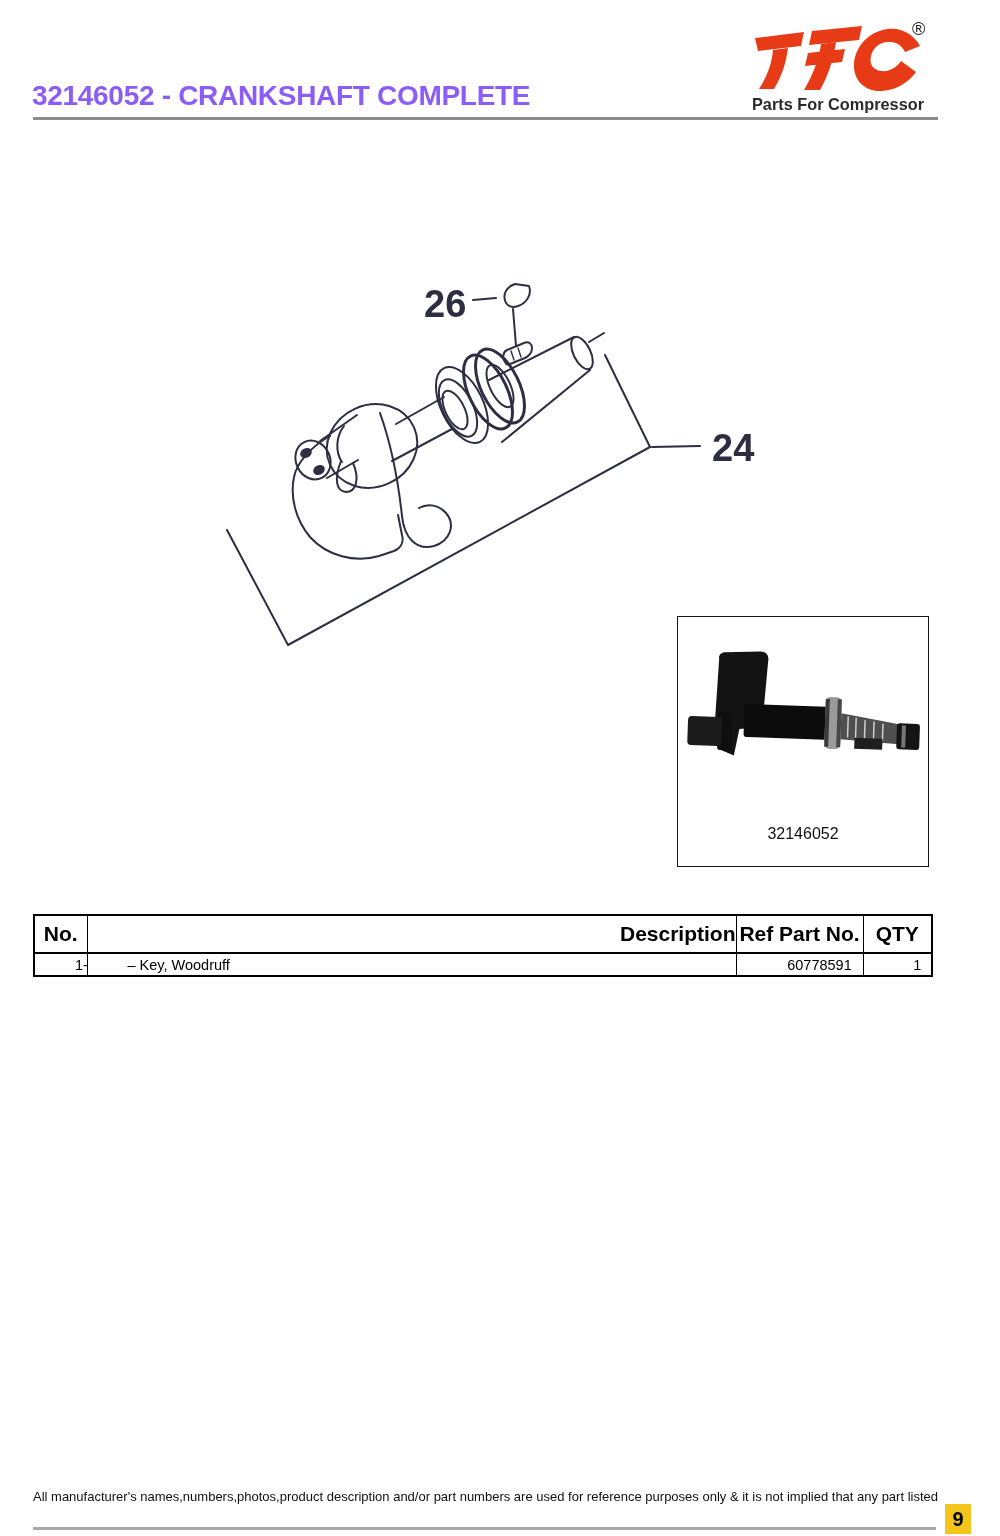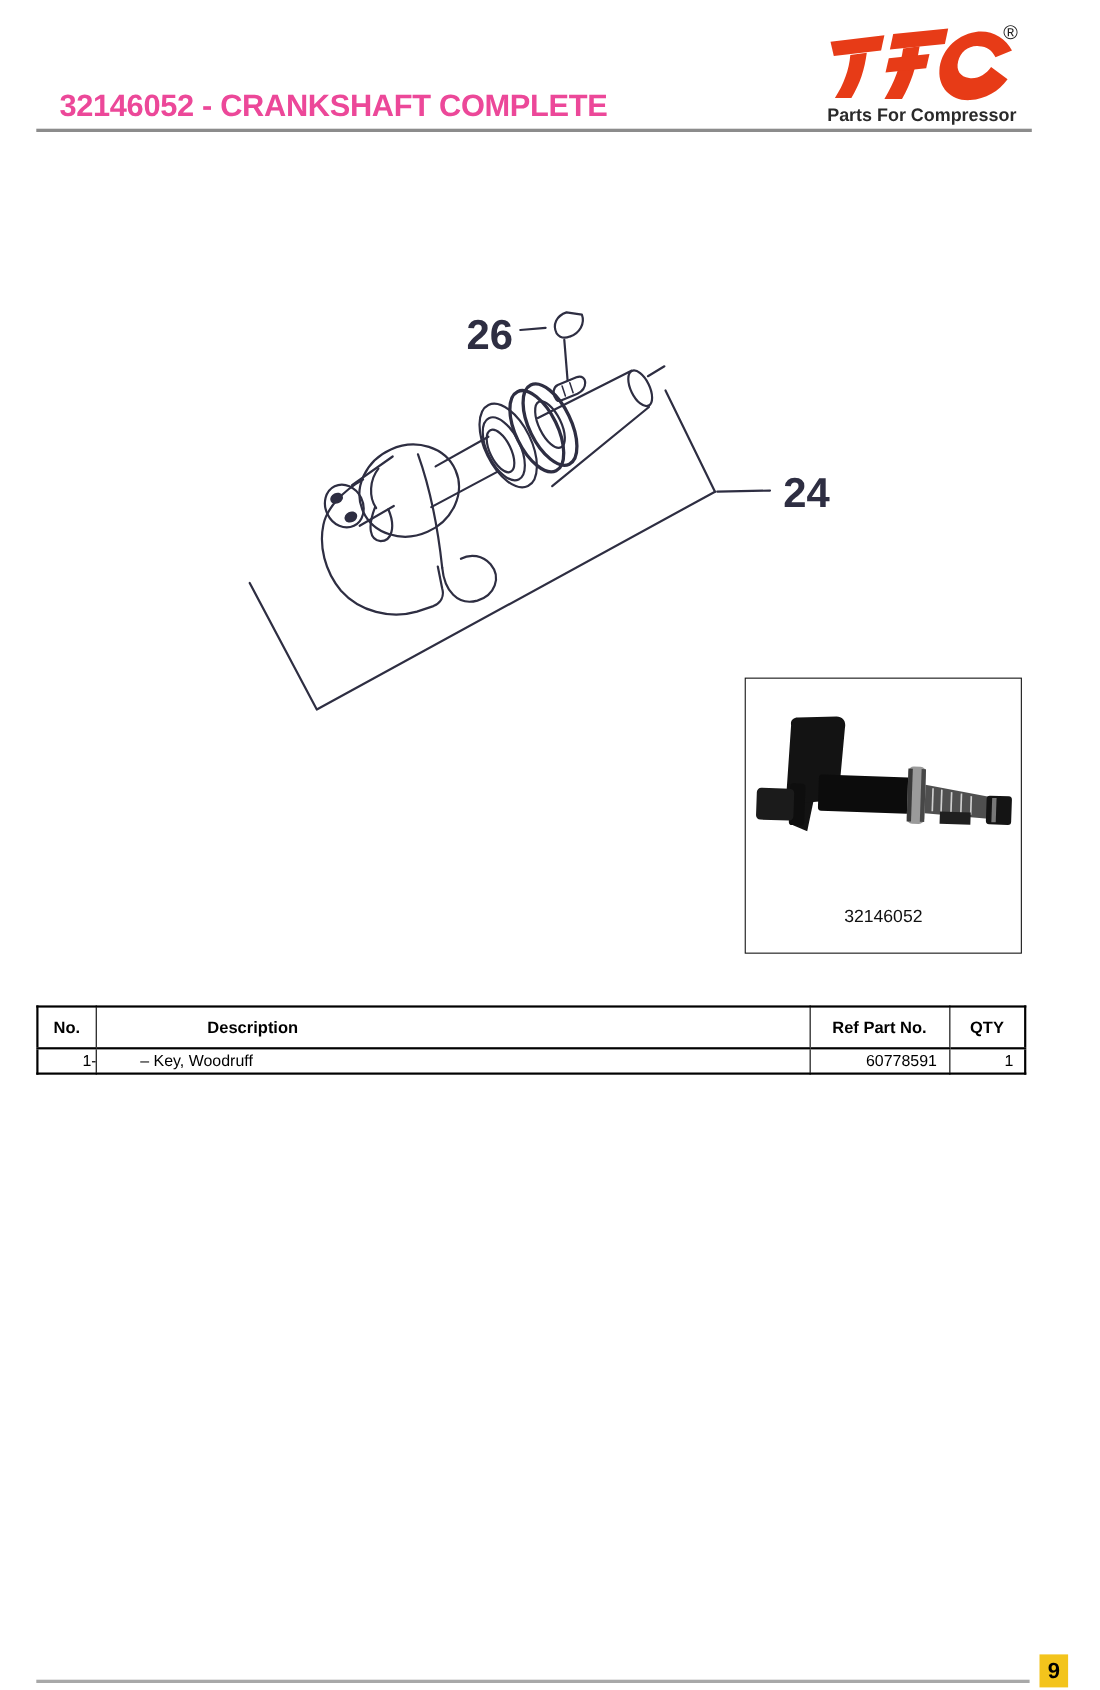--- a/index.html
+++ b/index.html
@@ -3,21 +3,21 @@
 <meta charset="utf-8">
 <style>
   * { margin:0; padding:0; box-sizing:border-box; }
   html,body { width:1000px; height:1536px; background:#ffffff; overflow:hidden;
               font-family:"Liberation Sans", sans-serif; }
   .abs { position:absolute; }
   #page { position:relative; width:1000px; height:1536px; background:#fff; }
 
   
   #title { left:32px; top:80px; font-size:28px; font-weight:bold;
-           color:#ec4899; letter-spacing:-0.3px; white-space:nowrap;margin-left:22px; }
+           color:#8b5cf6; letter-spacing:-0.3px; white-space:nowrap; }
   #header-rule { left:33px; top:117px; width:905px; height:3px; background:#8c8c8c; }
   #logo-wrap { left:750px; top:13px; width:180px; height:104px; }
   .sr-only { position:absolute; width:1px; height:1px; overflow:hidden; clip:rect(0 0 0 0); }
 
   
   #drawing { left:180px; top:258px; width:620px; height:422px; }
   #drawing text { font-family:"Liberation Sans", sans-serif; font-weight:bold; }
 
   
   #inset { left:677px; top:616px; width:252px; height:251px;
@@ -28,23 +28,23 @@
   
   #parts-table-wrap { left:33px; top:914px; width:898px; }
   table { width:898px; border-collapse:collapse; table-layout:fixed;
           border:2px solid #000; }
   col.c-no  { width:53px; }
   col.c-desc{ width:649px; }
   col.c-ref { width:127px; }
   col.c-qty { width:69px; }
   th, td { border:1px solid #000; vertical-align:middle; color:#000;
            overflow:hidden; white-space:nowrap; }
-  thead th { height:38px; font-size:15px; font-weight:bold; text-align:center;
+  thead th { height:38px; font-size:21px; font-weight:bold; text-align:center;
              border-bottom:2px solid #000; }
-  thead th.h-desc { text-align:left; padding-left:101px; }
+  thead th.h-desc { text-align:right; padding-left:101px; }
   tbody td { height:26px; font-size:14.5px; text-align:center; }
   tbody td.d { text-align:left; padding-left:8px; }
   tr.emph td { font-weight:bold; }
   tbody tr:last-child td { height:23px;padding-left:40px; }
 
   
   #footer-text { left:33px; top:1486px; width:910px; font-size:13px;
                  color:#101010; line-height:21px; }
   #footer-text div { white-space:pre; }
   #footer-rule { left:33px; top:1527px; width:903px; height:3px; background:#a8a8a8; }
@@ -181,17 +181,18 @@
           <td>1-26</td>
           <td class="d">– Key, Woodruff</td>
           <td>60778591</td>
           <td>1</td>
         </tr>
       </tbody>
     </table>
   </div>
 
   <div id="footer-text" class="abs">
+    <div>All manufacturer's names,numbers,photos,product description and/or part numbers are used for reference purposes only &amp; it is not implied that any part listed</div>
   </div>
   <div id="footer-rule" class="abs"></div>
   <div id="page-badge" class="abs">9</div>
 
 </div>
 
 </body></html>

